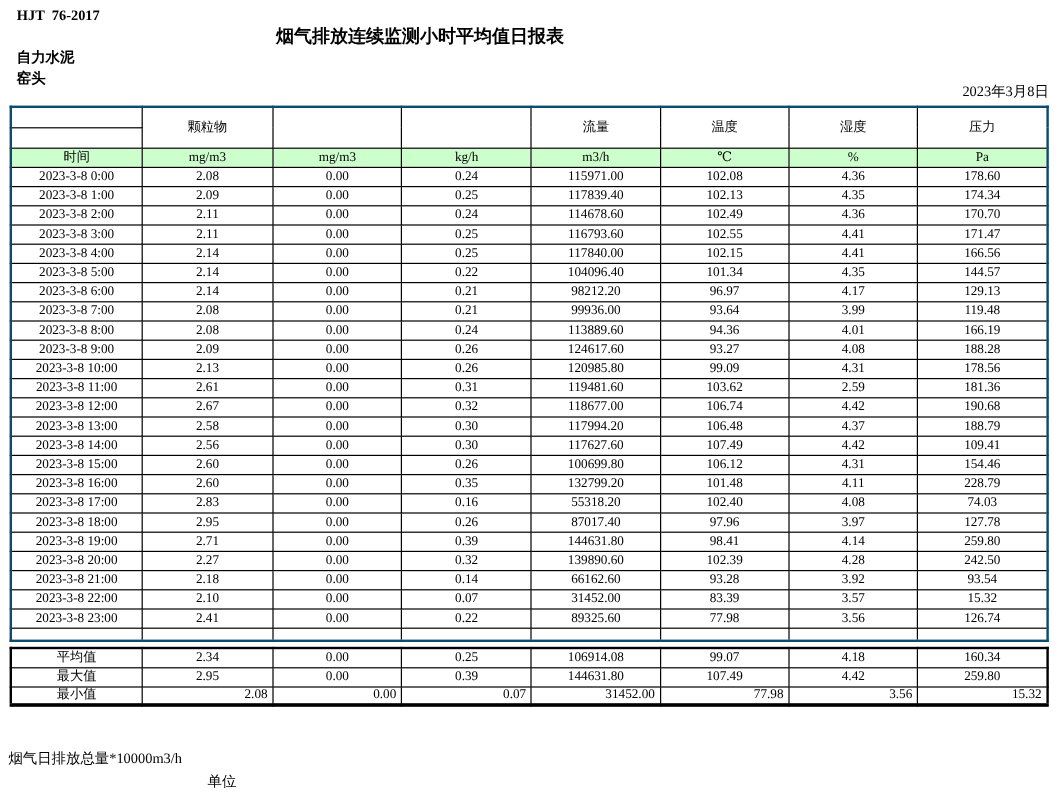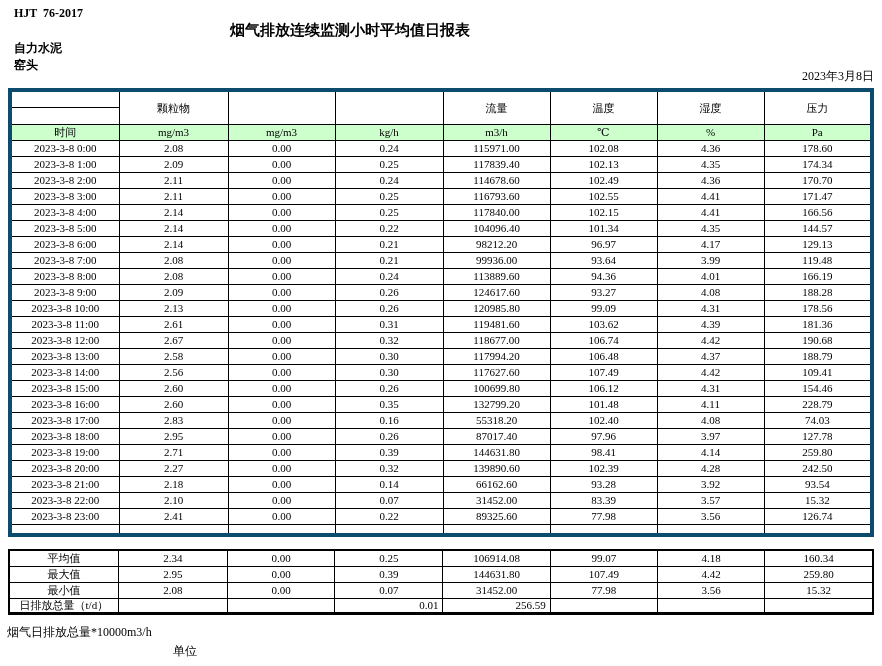--- a/index.html
+++ b/index.html
@@ -9,22 +9,22 @@
     position:relative;overflow:hidden;
   }
   .abs{position:absolute;}
   #std{left:14px;top:6px;font-weight:bold;font-size:12px;white-space:pre;}
   #title{left:0;top:21px;width:700px;text-align:center;font-weight:bold;font-size:15px;}
   #company{left:14px;top:40px;font-weight:bold;font-size:12px;}
   #station{left:14px;top:57px;font-weight:bold;font-size:12px;}
   #date{left:0;top:68px;width:874px;text-align:right;font-size:12px;}
 
   table{border-collapse:collapse;table-layout:fixed;}
-  #main-table{left:8px;top:88px;width:866px;border:4px solid #0c4a6e;}
-  #summary-table{left:8px;top:539px;width:866px;border:2px solid #000;border-bottom:3px solid #000;margin-top:10px;}
+  #main-table{left:8px;top:88px;width:866px;border:2px solid #0c4a6e;}
+  #summary-table{left:8px;top:539px;width:866px;border:2px solid #000;border-bottom:3px solid #000;}
   td{
     border:1px solid #000;font-size:11px;text-align:center;vertical-align:middle;
     padding:0;overflow:hidden;white-space:nowrap;line-height:1.1;
   }
   .h17{height:17px;}
   .unit-row{height:16px;}
   .unit-row td{background:var(--unit-bg,#ccffcc);}
   #data-body tr{height:16px;padding-left:28px;}
   .empty-row{height:11px;}
   #summary-body tr{height:16px;}
@@ -192,21 +192,21 @@
         <td>4.31</td>
         <td>178.56</td>
       </tr>
       <tr>
         <td>2023-3-8 11:00</td>
         <td>2.61</td>
         <td>0.00</td>
         <td>0.31</td>
         <td>119481.60</td>
         <td>103.62</td>
-        <td>4.39</td>
+        <td>2.59</td>
         <td>181.36</td>
       </tr>
       <tr>
         <td>2023-3-8 12:00</td>
         <td>2.67</td>
         <td>0.00</td>
         <td>0.32</td>
         <td>118677.00</td>
         <td>106.74</td>
         <td>4.42</td>
@@ -372,28 +372,18 @@
       <tr>
         <td>最小值</td>
         <td>2.08</td>
         <td>0.00</td>
         <td>0.07</td>
         <td>31452.00</td>
         <td>77.98</td>
         <td>3.56</td>
         <td>15.32</td>
       </tr>
-      <tr>
-        <td>日排放总量（t/d）</td>
-        <td></td>
-        <td></td>
-        <td>0.01</td>
-        <td>256.59</td>
-        <td></td>
-        <td></td>
-        <td></td>
-      </tr>
     </tbody>
 </table>
 
 <div class="abs" id="note">烟气日排放总量*10000m3/h</div>
 <div class="abs" id="report-unit">上报单位（盖章）</div>
 <div class="abs" id="unit-label">单位</div>
 
 </body></html>

